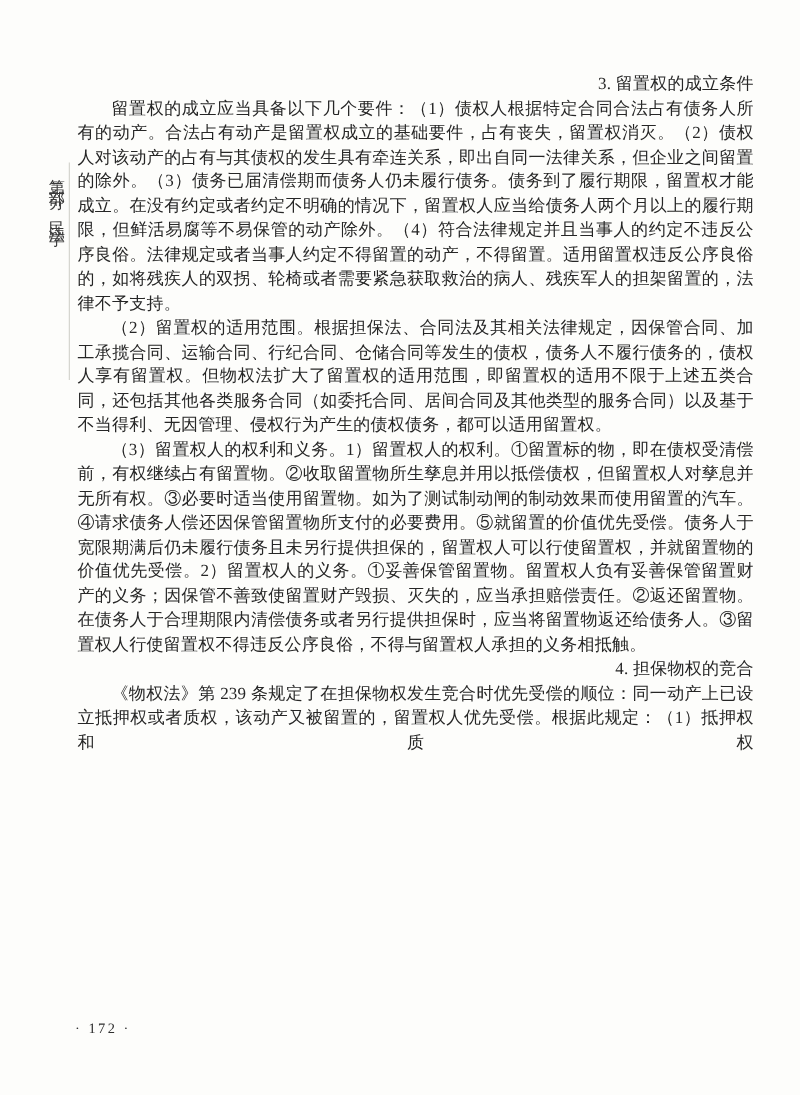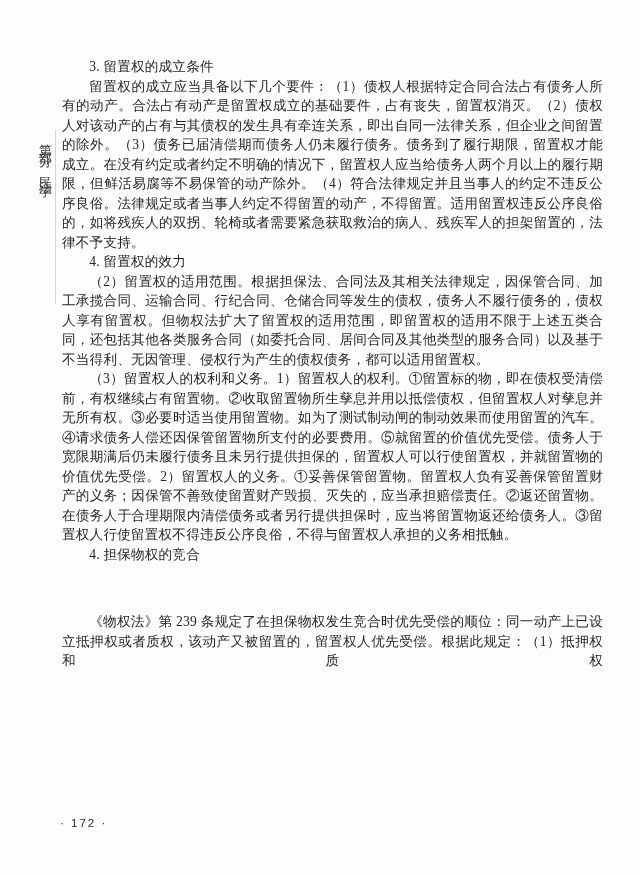--- a/index.html
+++ b/index.html
@@ -48,51 +48,49 @@
     font-size: 13.6px;
     line-height: 19.5px;
     text-align: justify;
     letter-spacing: 0.2px;
   }
   .para {
     margin: 0;
     text-indent: 2em;
   }
   .para.heading {
-    text-align: left;
+    text-align: right;
   }
   .para.continued {
     
     text-align-last: justify;
-    margin-top: 48px;
   }
   
   .footer {
     position: absolute;
     left: 60px;
     top: 817px;
     font-size: 11.5px;
     letter-spacing: 2px;
     color: #2e2e2e;
-    font-family: Liberation Sans, sans-serif;
+    font-family: Liberation Serif, serif;
   }
 </style>
 </head>
 <body>
 
 <div class="page">
 
   <div class="sidebar-rule"></div>
 
   <div class="sidebar-tab">第二部分　民法学</div>
 
   <div class="main-text">
     <p class="para heading">3. 留置权的成立条件</p>
     <p class="para body">留置权的成立应当具备以下几个要件：（1）债权人根据特定合同合法占有债务人所有的动产。合法占有动产是留置权成立的基础要件，占有丧失，留置权消灭。（2）债权人对该动产的占有与其债权的发生具有牵连关系，即出自同一法律关系，但企业之间留置的除外。（3）债务已届清偿期而债务人仍未履行债务。债务到了履行期限，留置权才能成立。在没有约定或者约定不明确的情况下，留置权人应当给债务人两个月以上的履行期限，但鲜活易腐等不易保管的动产除外。（4）符合法律规定并且当事人的约定不违反公序良俗。法律规定或者当事人约定不得留置的动产，不得留置。适用留置权违反公序良俗的，如将残疾人的双拐、轮椅或者需要紧急获取救治的病人、残疾军人的担架留置的，法律不予支持。</p>
-    <p class="para heading">4. 留置权的效力</p>
     <p class="para body">（2）留置权的适用范围。根据担保法、合同法及其相关法律规定，因保管合同、加工承揽合同、运输合同、行纪合同、仓储合同等发生的债权，债务人不履行债务的，债权人享有留置权。但物权法扩大了留置权的适用范围，即留置权的适用不限于上述五类合同，还包括其他各类服务合同（如委托合同、居间合同及其他类型的服务合同）以及基于不当得利、无因管理、侵权行为产生的债权债务，都可以适用留置权。</p>
     <p class="para body">（3）留置权人的权利和义务。1）留置权人的权利。①留置标的物，即在债权受清偿前，有权继续占有留置物。②收取留置物所生孳息并用以抵偿债权，但留置权人对孳息并无所有权。③必要时适当使用留置物。如为了测试制动闸的制动效果而使用留置的汽车。④请求债务人偿还因保管留置物所支付的必要费用。⑤就留置的价值优先受偿。债务人于宽限期满后仍未履行债务且未另行提供担保的，留置权人可以行使留置权，并就留置物的价值优先受偿。2）留置权人的义务。①妥善保管留置物。留置权人负有妥善保管留置财产的义务；因保管不善致使留置财产毁损、灭失的，应当承担赔偿责任。②返还留置物。在债务人于合理期限内清偿债务或者另行提供担保时，应当将留置物返还给债务人。③留置权人行使留置权不得违反公序良俗，不得与留置权人承担的义务相抵触。</p>
     <p class="para heading">4. 担保物权的竞合</p>
     <p class="para body continued">《物权法》第 239 条规定了在担保物权发生竞合时优先受偿的顺位：同一动产上已设立抵押权或者质权，该动产又被留置的，留置权人优先受偿。根据此规定：（1）抵押权和质权</p>
   </div>
 
   <div class="footer">· 172 ·</div>
 
 </div>
 

